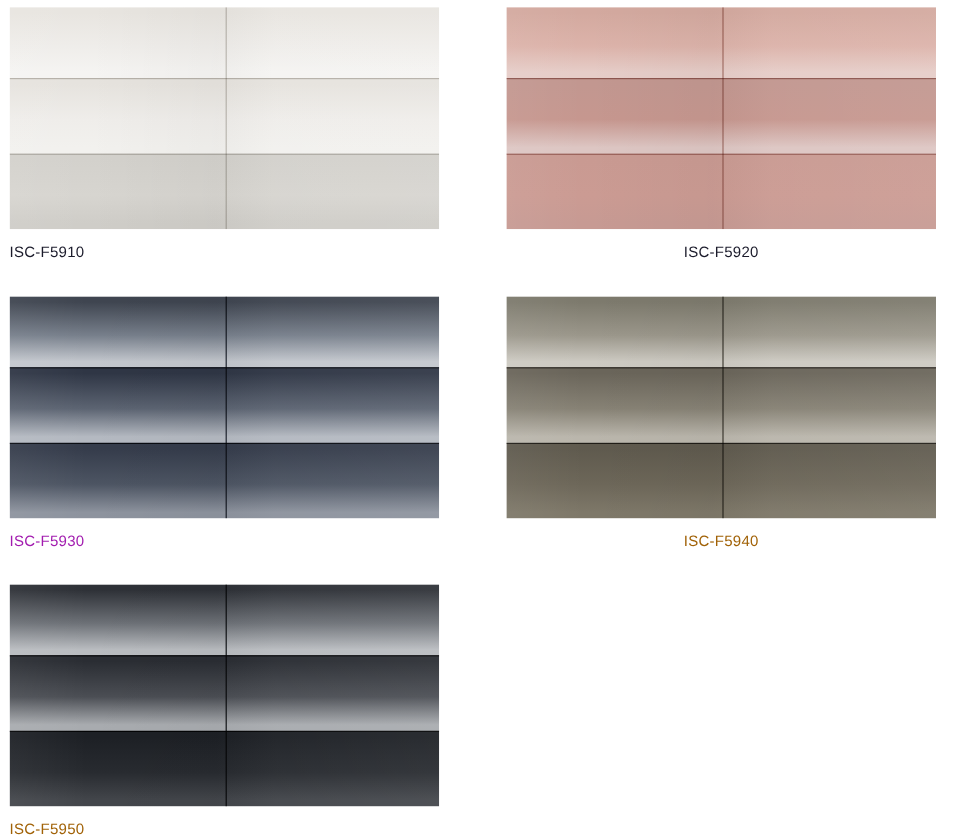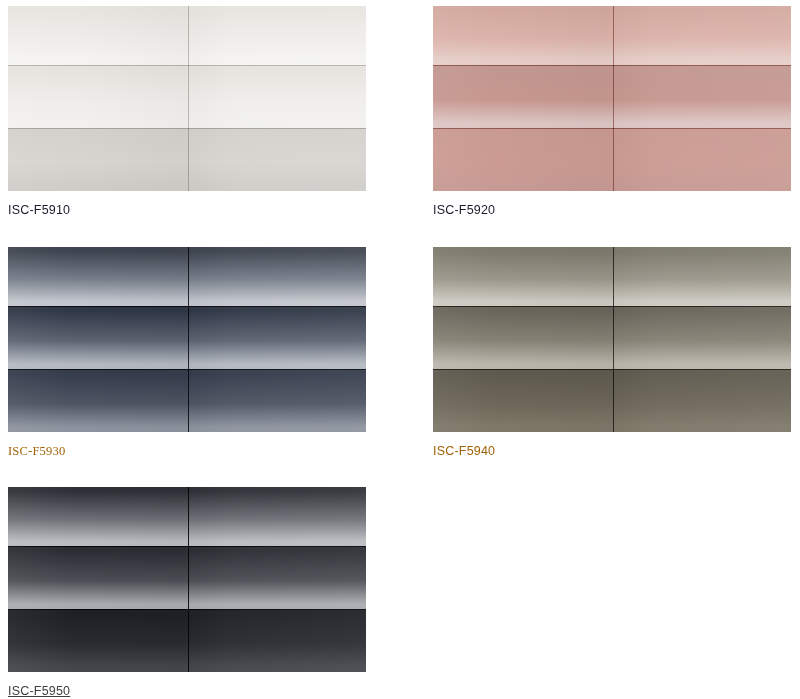--- a/index.html
+++ b/index.html
@@ -20,21 +20,21 @@
     height: 699px;
     box-sizing: border-box;
   }
 
   .swatch-cell {
     position: absolute;
     width: 358px;
   }
 
   .swatch-cell.col-1 { left: 8px; }
-  .swatch-cell.col-2 { left: 433px; }
+  .swatch-cell.col-2 { left: 422px; text-align: center; }
   .swatch-cell.row-1 { top: 6px; }
   .swatch-cell.row-2 { top: 247px; }
   .swatch-cell.row-3 { top: 487px; }
 
   .swatch-image {
     position: relative;
     width: 358px;
     height: 185px;
     overflow: hidden;
     display: block;
@@ -130,21 +130,21 @@
   <div class="swatch-cell row-2 col-1">
     <div class="swatch-image">
       <div class="tile-row r1" style="background: linear-gradient(rgb(63, 69, 80) 0%, rgb(63, 69, 80) 8%, rgb(119, 127, 139) 55%, rgb(195, 199, 205) 92%, rgb(195, 199, 205) 100%);"></div>
       <div class="tile-row r2" style="background: linear-gradient(rgb(47, 54, 69) 0%, rgb(47, 54, 69) 8%, rgb(92, 100, 114) 55%, rgb(180, 185, 193) 92%, rgb(180, 185, 193) 100%);"></div>
       <div class="tile-row r3" style="background: linear-gradient(rgb(53, 60, 75) 0%, rgb(53, 60, 75) 8%, rgb(77, 85, 99) 55%, rgb(141, 147, 158) 92%, rgb(141, 147, 158) 100%);"></div>
       <div class="grout-h h1" style="background: rgb(43, 49, 61);"></div>
       <div class="grout-h h2" style="background: rgb(43, 49, 61);"></div>
       <div class="grout-v" style="background: rgb(43, 49, 61);"></div>
       <div class="sheen"></div>
     </div>
-    <span class="swatch-label" style="color: #a16207; font-family: Liberation Serif, serif;">ISC-F5930</span>
+    <span class="swatch-label" style="color: #a21caf;">ISC-F5930</span>
   </div>
 
   <div class="swatch-cell row-2 col-2">
     <div class="swatch-image">
       <div class="tile-row r1" style="background: linear-gradient(rgb(125, 122, 109) 0%, rgb(125, 122, 109) 8%, rgb(155, 151, 139) 55%, rgb(205, 202, 194) 92%, rgb(205, 202, 194) 100%);"></div>
       <div class="tile-row r2" style="background: linear-gradient(rgb(106, 101, 90) 0%, rgb(106, 101, 90) 8%, rgb(135, 130, 117) 55%, rgb(186, 182, 172) 92%, rgb(186, 182, 172) 100%);"></div>
       <div class="tile-row r3" style="background: linear-gradient(rgb(95, 90, 78) 0%, rgb(95, 90, 78) 8%, rgb(109, 103, 89) 55%, rgb(126, 120, 105) 92%, rgb(126, 120, 105) 100%);"></div>
       <div class="grout-h h1" style="background: rgb(85, 81, 74);"></div>
       <div class="grout-h h2" style="background: rgb(85, 81, 74);"></div>
       <div class="grout-v" style="background: rgb(85, 81, 74);"></div>
@@ -156,16 +156,16 @@
   <div class="swatch-cell row-3 col-1">
     <div class="swatch-image">
       <div class="tile-row r1" style="background: linear-gradient(rgb(46, 49, 55) 0%, rgb(46, 49, 55) 8%, rgb(109, 113, 119) 55%, rgb(185, 188, 192) 92%, rgb(185, 188, 192) 100%);"></div>
       <div class="tile-row r2" style="background: linear-gradient(rgb(42, 45, 51) 0%, rgb(42, 45, 51) 8%, rgb(75, 78, 84) 55%, rgb(168, 171, 175) 92%, rgb(168, 171, 175) 100%);"></div>
       <div class="tile-row r3" style="background: linear-gradient(rgb(29, 32, 37) 0%, rgb(29, 32, 37) 8%, rgb(40, 43, 48) 55%, rgb(67, 70, 75) 92%, rgb(67, 70, 75) 100%);"></div>
       <div class="grout-h h1" style="background: rgb(26, 29, 33);"></div>
       <div class="grout-h h2" style="background: rgb(26, 29, 33);"></div>
       <div class="grout-v" style="background: rgb(26, 29, 33);"></div>
       <div class="sheen"></div>
     </div>
-    <span class="swatch-label" style="color: #404040; text-decoration: underline;">ISC-F5950</span>
+    <span class="swatch-label" style="color: #a16207;">ISC-F5950</span>
   </div>
 
 </div>
 
 </body></html>

